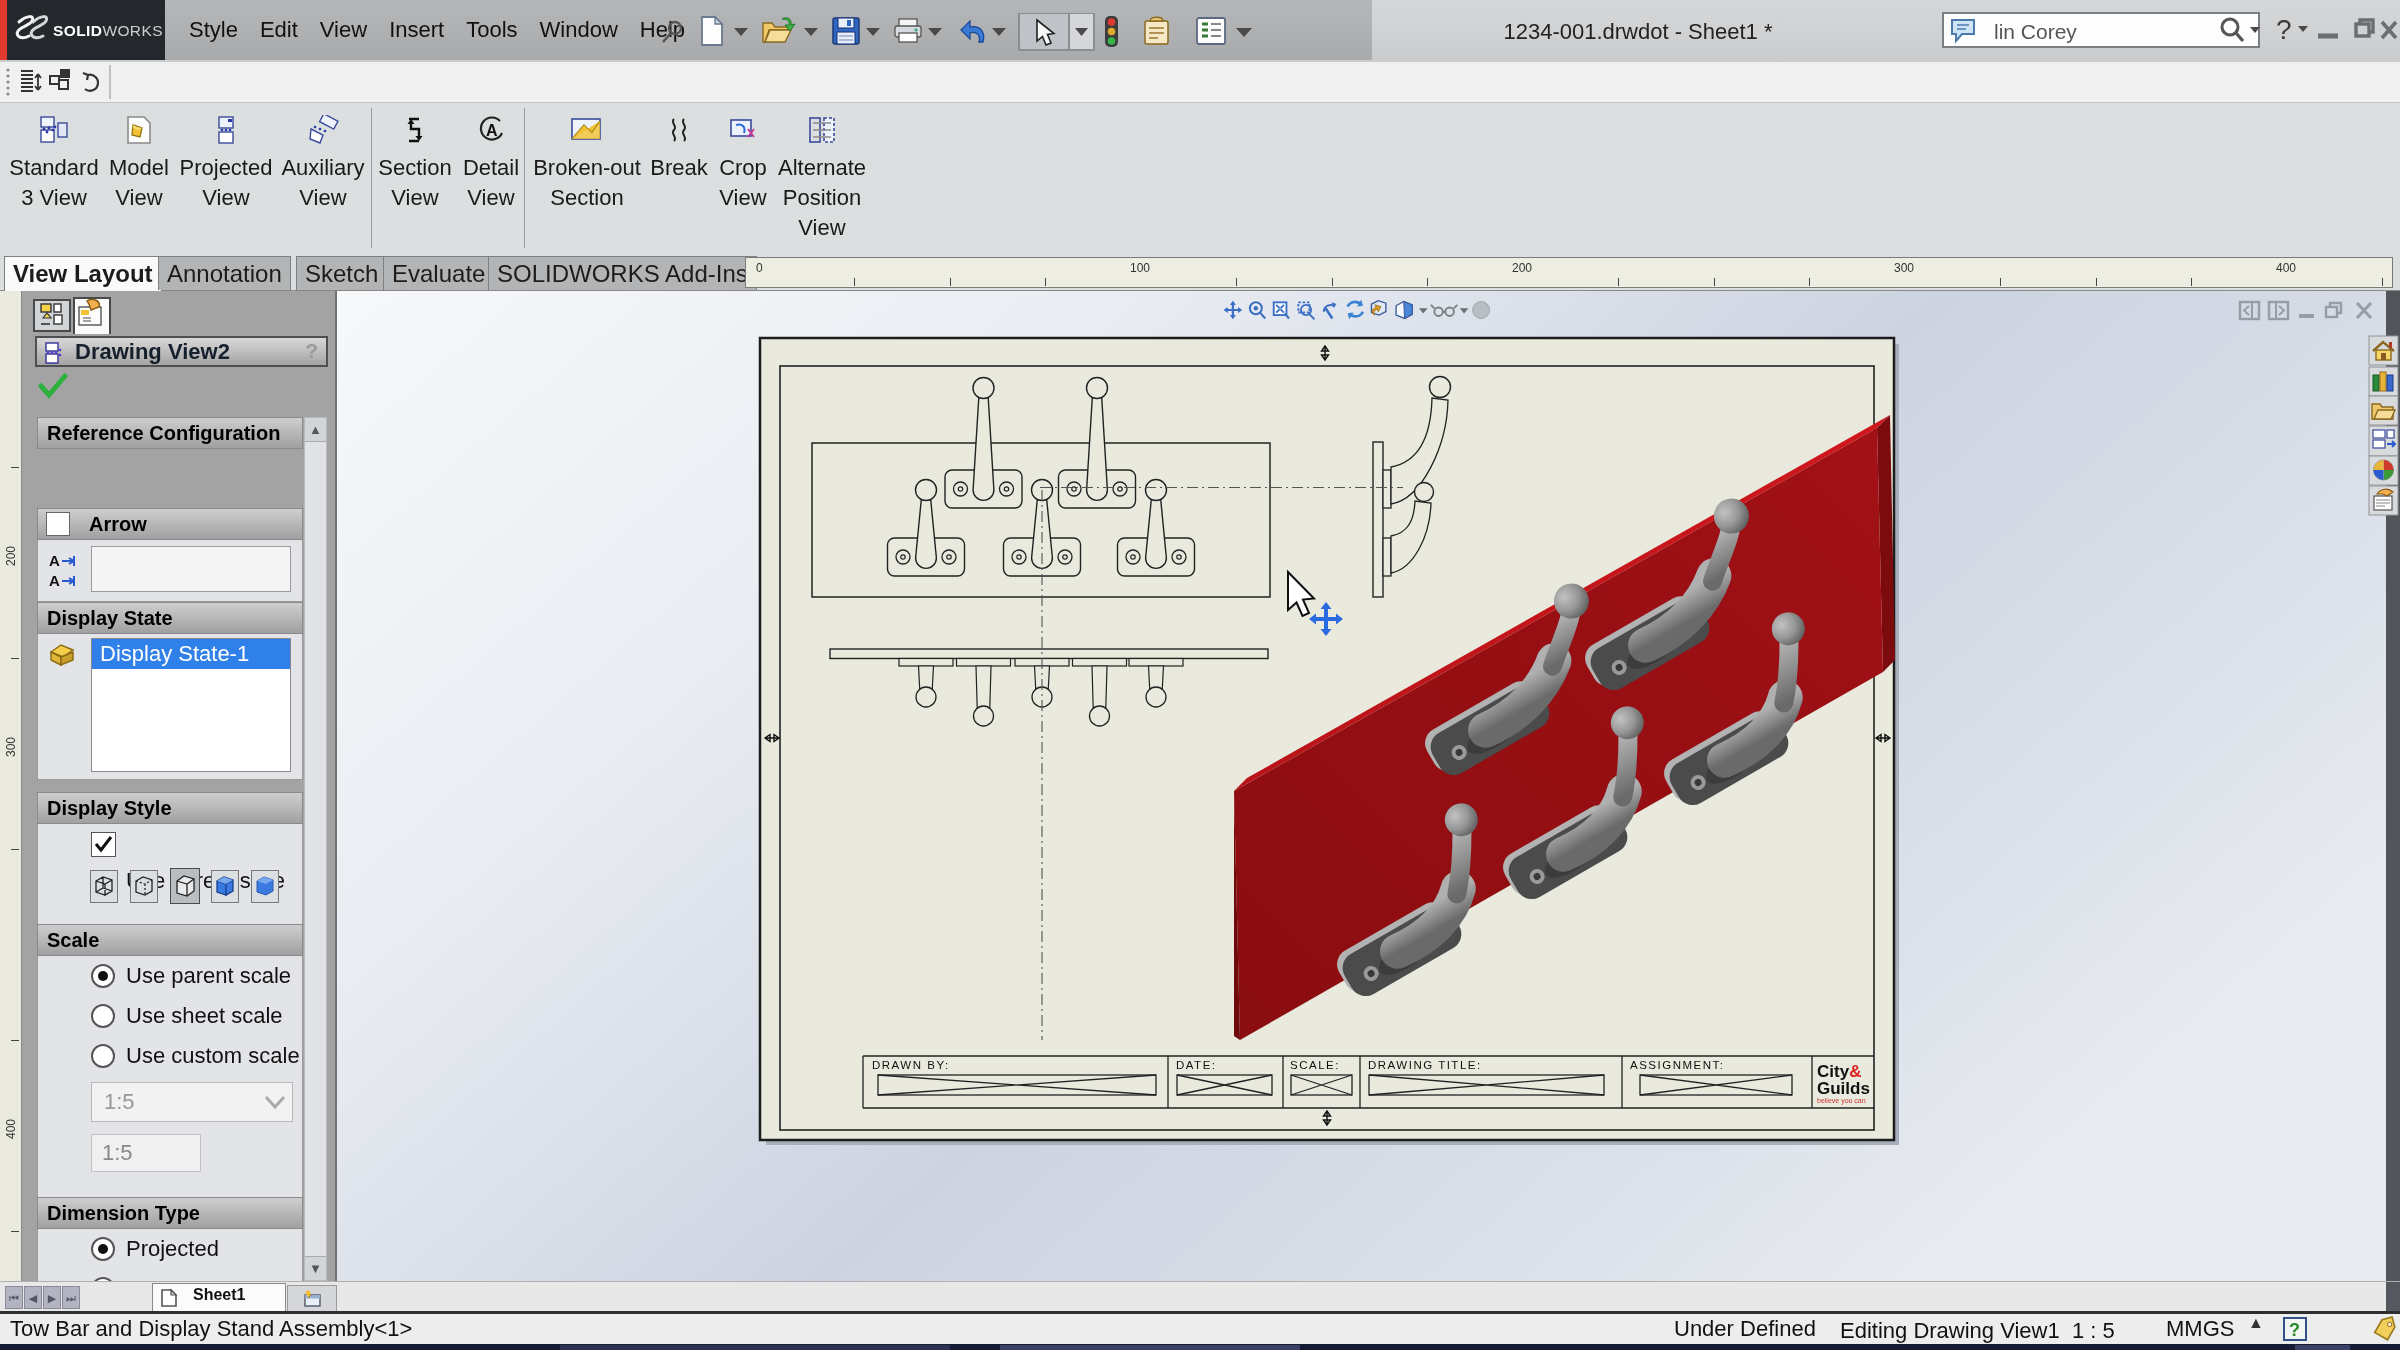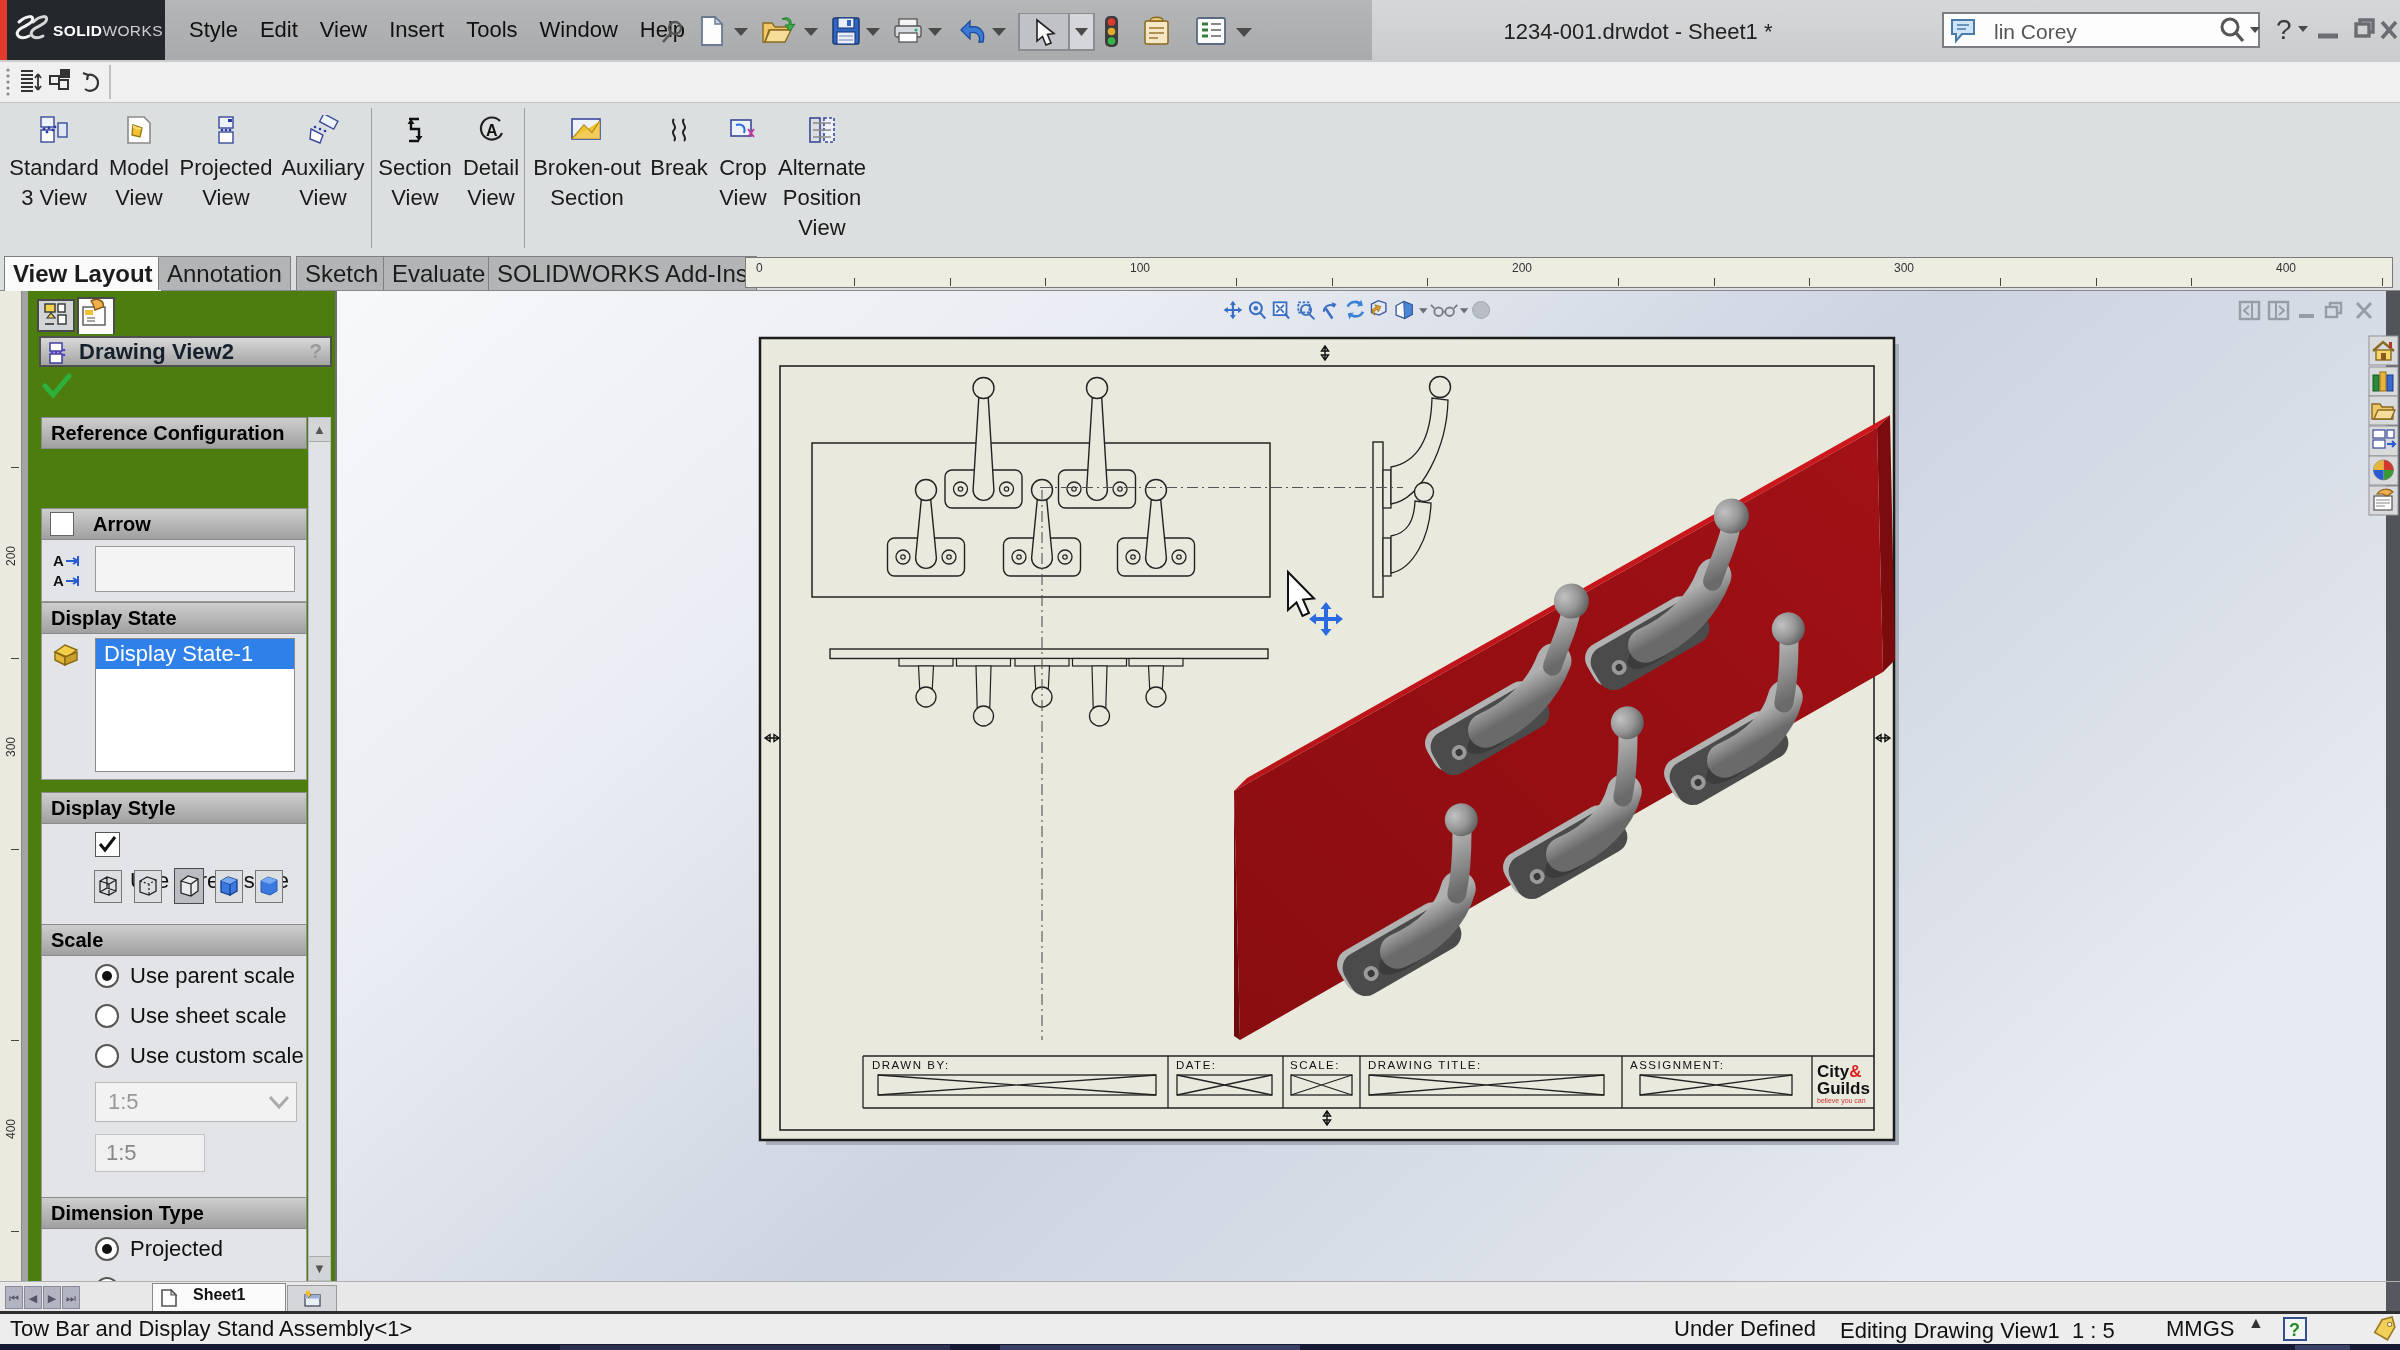--- a/index.html
+++ b/index.html
@@ -27,21 +27,21 @@
 
 #tabrow { left:0; top:256px; width:2400px; height:35px; background:#dcdfe0; border-bottom:1px solid #888; }
 .tab { position:absolute; top:0; height:34px; background:#b2b4b5; border:1px solid #7e8082; border-bottom:none; color:#1c1c1c; font-size:24px; text-align:center; line-height:33px; padding:0 8px; white-space:nowrap; }
 .tab.active { background:#fafafa; font-weight:bold; height:35px; }
 #ruler { position:absolute; left:745px; top:1px; width:1648px; height:31px; background:#ededE2; border:1px solid #7a7a7a; }
 .rtick { position:absolute; top:20px; width:1px; height:8px; background:#444; }
 .rnum { position:absolute; top:3px; font-size:12px; color:#333; }
 
 
 #vruler { left:0; top:291px; width:22px; height:990px; background:#eaeadf; border-right:1px solid #8a8a8a; }
-#panel { left:22px; top:291px; width:315px; height:990px; background:#4d7c0f; border-left:6px solid #a3a3a3; border-right:2px solid #6f7173; overflow:hidden; }
+#panel { left:22px; top:291px; width:315px; height:990px; background:#a3a3a3; border-left:2px solid #a3a3a3; border-right:2px solid #6f7173; overflow:hidden; }
 #splitter { left:337px; top:291px; width:13px; height:990px; }
 
 
 .sechead { position:absolute; left:13px; width:266px; height:32px; background:linear-gradient(#cecece,#a0a0a0); border:1px solid #8a8a8a; color:#000; font-weight:bold; font-size:20px; line-height:30px; padding-left:9px; }
 .secbody { position:absolute; left:13px; width:266px; background:#e2e4e7; border:1px solid #9a9a9a; border-top:none; }
 
 
 #tabbar { left:0; top:1281px; width:2400px; height:30px; background:#e8e8e8; border-top:1px solid #b0b0b0; }
 #statusline { left:0; top:1311px; width:2400px; height:3px; background:#2e2e2e; }
 #statusbar { left:0; top:1314px; width:2400px; height:30px; background:#ededed; color:#111; font-size:22px; }

